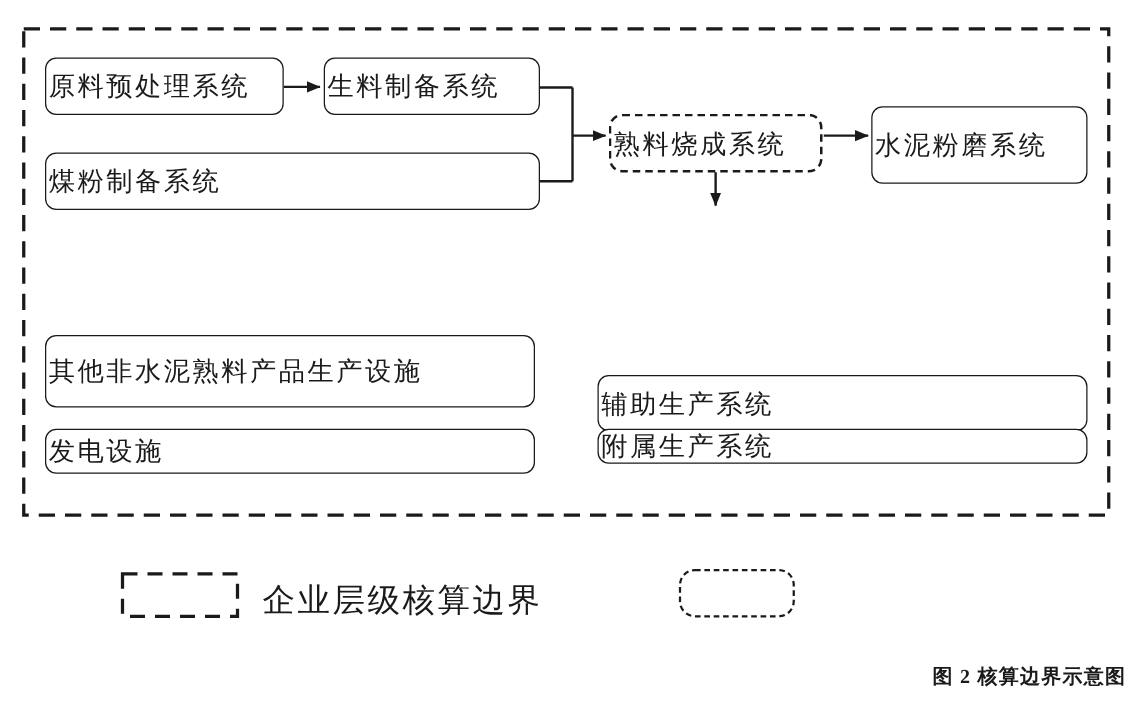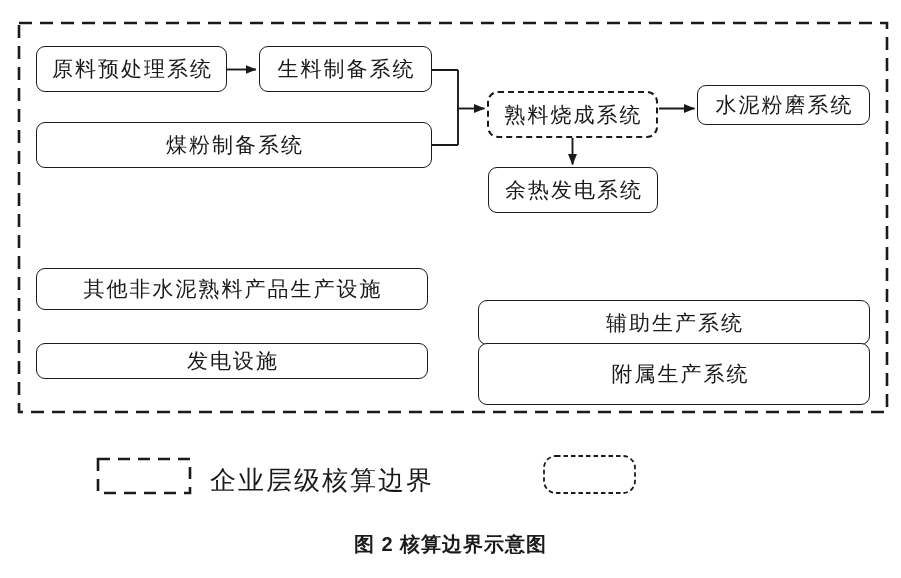--- a/index.html
+++ b/index.html
@@ -15,21 +15,20 @@
   svg.wires {
     position: absolute;
     left: 0; top: 0;
     width: 901px; height: 578px;
   }
   .node {
     position: absolute;
     box-sizing: border-box;
     display: flex;
     align-items: center;
-    justify-content: center;
     border: 1.6px solid #1a1a1a;
     border-radius: 9px;
     background: #ffffff;
     font-size: 21px;
     letter-spacing: 2px;
     white-space: nowrap;
     z-index: 2;
   }
   .node.dashed {
     border: 2px dashed #1a1a1a;
@@ -40,24 +39,24 @@
     position: absolute;
     font-size: 26px;
     letter-spacing: 2px;
     white-space: nowrap;
     z-index: 2;
   }
   .caption {
     position: absolute;
     left: 0; top: 531px;
     width: 100%;
-    text-align: center;
-    font-family: Liberation Sans, sans-serif;
+    text-align: right;
+    font-family: Liberation Serif, serif;
     font-weight: bold;
-    font-size: 20px;
+    font-size: 16px;
     letter-spacing: 1px;
     z-index: 2;
   }
 </style>
 </head>
 <body>
 
 <div class="stage">
 
   <svg class="wires" viewBox="0 0 901 578" xmlns="http://www.w3.org/2000/svg">
@@ -93,41 +92,38 @@
   </div>
 
   <div class="node" style="left:259px; top:46px; width:173px; height:46px;">
     <span>生料制备系统</span>
   </div>
 
   <div class="node dashed" style="left:487px; top:91px; width:171px; height:47px;">
     <span>熟料烧成系统</span>
   </div>
 
-  <div class="node" style="left:697px; top:85px; width:173px; height:40px;">
+  <div class="node" style="left:697px; top:85px; width:173px; height:62px;">
     <span>水泥粉磨系统</span>
   </div>
 
-  <div class="node" style="left:488px; top:167px; width:170px; height:46px;">
-    <span>余热发电系统</span>
-  </div>
 
-  <div class="node" style="left:36px; top:268px; width:392px; height:42px;font-family:Liberation Serif, serif;">
+  <div class="node" style="left:36px; top:268px; width:392px; height:58px;font-family:Liberation Serif, serif;">
     <span>其他非水泥熟料产品生产设施</span>
   </div>
 
   <div class="node" style="left:478px; top:268px; width:392px; height:45px;margin-top:32px;">
     <span>辅助生产系统</span>
   </div>
 
   <div class="node" style="left:36px; top:343px; width:392px; height:36px;">
     <span>发电设施</span>
   </div>
 
-  <div class="node" style="left:478px; top:343px; width:392px; height:62px;padding-left:11px;">
+  <div class="node" style="left:478px; top:343px; width:392px; height:28px;">
     <span>附属生产系统</span>
   </div>
 
   <div class="legend-label" style="left:210px; top:463px;">企业层级核算边界</div>
 
 
   <div class="caption">图 2 核算边界示意图</div>
 
 </div>
 

